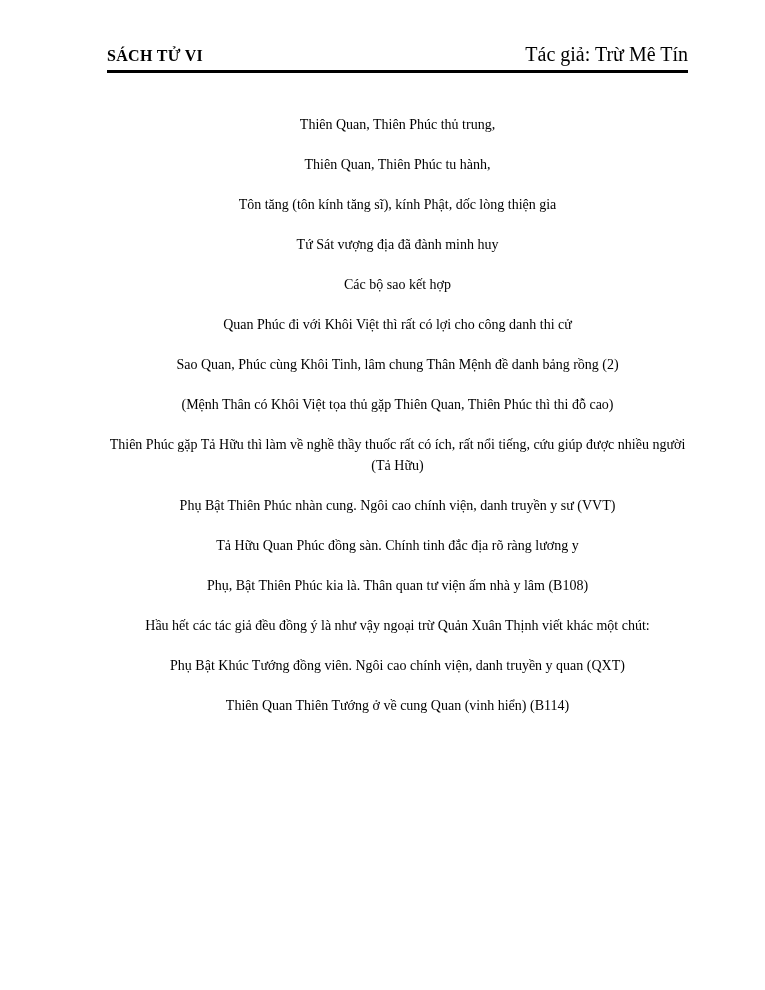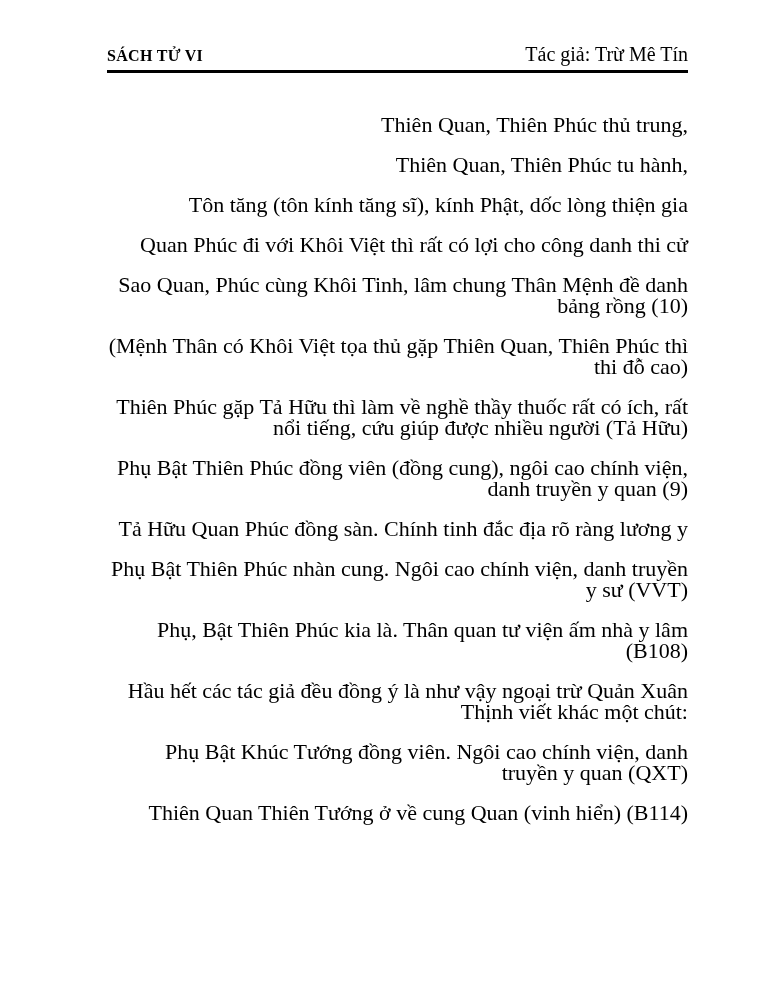--- a/index.html
+++ b/index.html
@@ -34,24 +34,24 @@
     letter-spacing: 0.3px;
   }
   .header-right {
     font-size: 20px;
   }
   
   .body-text {
     margin-top: 41px;
   }
   .body-text p {
-    font-size: 22px;
+    font-size: 14px;
     line-height: 21px;
     margin-bottom: 19px;
-    text-align: right;
+    text-align: center;
   }
   
   .footer {
     position: absolute;
     left: 107px;
     width: 581px;
     top: 944px;
     border-top: 2px solid #fca5a5;
     padding-top: 4px;
     display: grid;
@@ -78,27 +78,28 @@
     <div class="header-row">
       <span class="header-left">SÁCH TỬ VI</span>
       <span class="header-right">Tác giả: Trừ Mê Tín</span>
     </div>
 
     <main class="body-text">
 
     <p>Thiên Quan, Thiên Phúc thủ trung,</p>
         <p>Thiên Quan, Thiên Phúc tu hành,</p>
         <p>Tôn tăng (tôn kính tăng sĩ), kính Phật, dốc lòng thiện gia</p>
+        <p>Tứ Sát vượng địa đã đành minh huy</p>
+        <p>Các bộ sao kết hợp</p>
         <p>Quan Phúc đi với Khôi Việt thì rất có lợi cho công danh thi cử</p>
-        <p>Sao Quan, Phúc cùng Khôi Tinh, lâm chung Thân Mệnh đề danh bảng rồng (10)</p>
+        <p>Sao Quan, Phúc cùng Khôi Tinh, lâm chung Thân Mệnh đề danh bảng rồng (2)</p>
         <p>(Mệnh Thân có Khôi Việt tọa thủ gặp Thiên Quan, Thiên Phúc thì thi đỗ cao)</p>
         <p>Thiên Phúc gặp Tả Hữu thì làm về nghề thầy thuốc rất có ích, rất nổi tiếng, cứu giúp được nhiều người (Tả Hữu)</p>
-        <p>Phụ Bật Thiên Phúc đồng viên (đồng cung), ngôi cao chính viện, danh truyền y quan (9)</p>
+        <p>Phụ Bật Thiên Phúc nhàn cung. Ngôi cao chính viện, danh truyền y sư (VVT)</p>
         <p>Tả Hữu Quan Phúc đồng sàn. Chính tinh đắc địa rõ ràng lương y</p>
-        <p>Phụ Bật Thiên Phúc nhàn cung. Ngôi cao chính viện, danh truyền y sư (VVT)</p>
         <p>Phụ, Bật Thiên Phúc kia là. Thân quan tư viện ấm nhà y lâm (B108)</p>
         <p>Hầu hết các tác giả đều đồng ý là như vậy ngoại trừ Quản Xuân Thịnh viết khác một chút:</p>
         <p>Phụ Bật Khúc Tướng đồng viên. Ngôi cao chính viện, danh truyền y quan (QXT)</p>
         <p>Thiên Quan Thiên Tướng ở về cung Quan (vinh hiển) (B114)</p>
       </main>
 
   </div>
 
   <div class="footer">
     <span class="footer-left">Tủ sách Tử Vi Lý Số</span>

